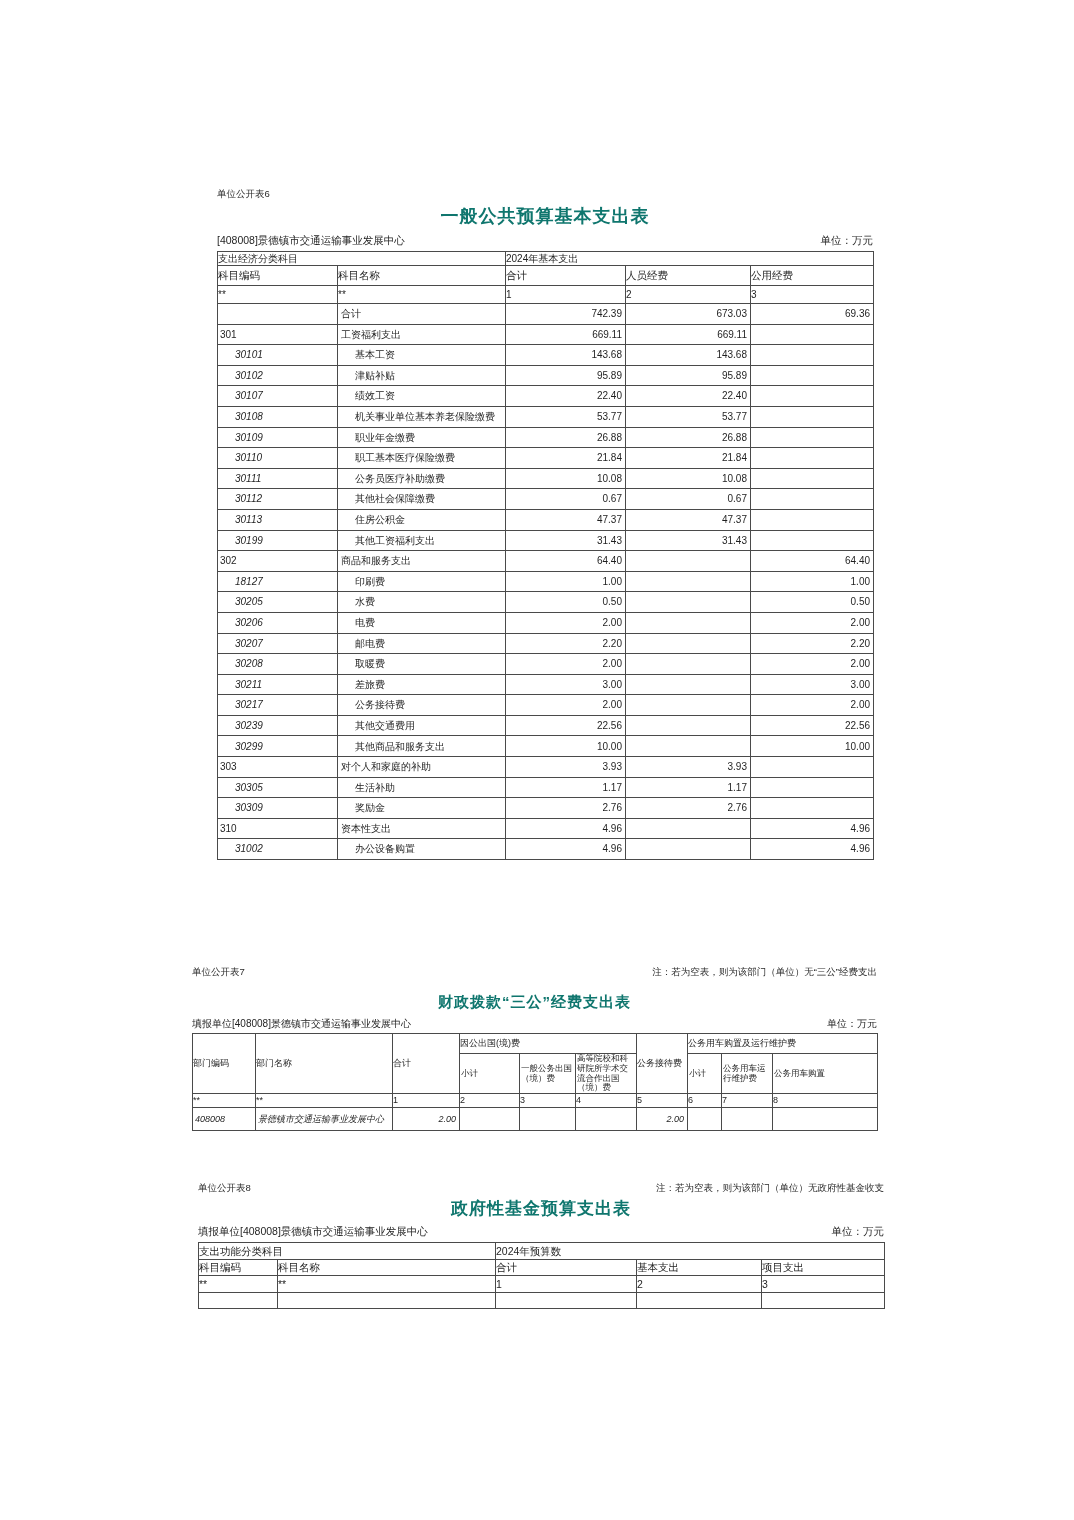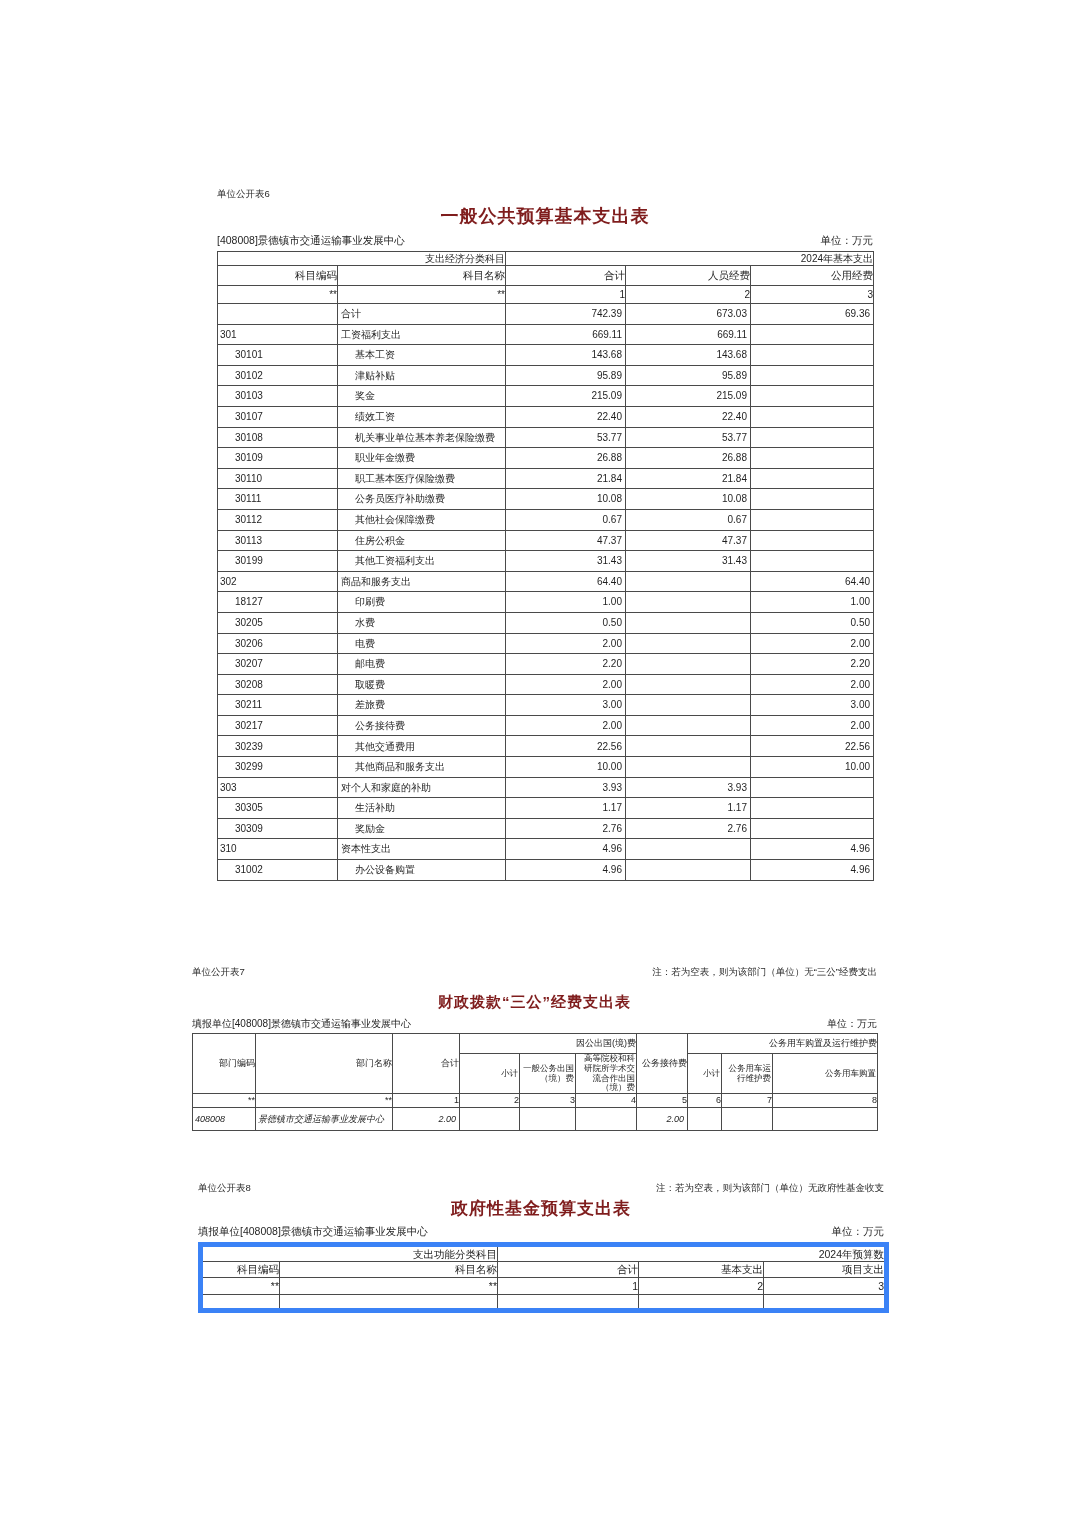--- a/index.html
+++ b/index.html
@@ -6,59 +6,59 @@
   html,body { background:#ffffff; }
   body {
     width:1074px; height:1520px; position:relative;
     font-family:"Liberation Sans", sans-serif;
     color:#1f1f1f;
   }
   .sec { position:absolute; }
   .sheet-label { font-size:9.5px; color:#2a2a2a; }
   .label-row { display:flex; justify-content:space-between; align-items:flex-end;gap:40px; }
   .note { font-size:9.5px; color:#2a2a2a; }
-  .title { text-align:center; font-weight:bold; color:#7f1d1d; letter-spacing:1px; }
+  .title { text-align:center; font-weight:bold; color:#0f766e; letter-spacing:1px; }
   .meta { display:flex; justify-content:space-between; align-items:flex-end; font-size:10.5px; }
   table { border-collapse:collapse; table-layout:fixed; width:100%; }
   td { border:1px solid #4a4a4a; overflow:hidden; vertical-align:middle;
        font-size:10px; line-height:1.15; }
-  .center { text-align:right; }
+  .center { text-align:left; }
   .num { text-align:right; padding-right:3px; }
 
   
   #sec1 { left:217px; top:188px; width:656px; }
   #sec1 .title { font-size:18px; margin-top:3px; }
   #sec1 .meta { margin-top:6px; margin-bottom:3px; }
   #t1 { border:1px solid #3a3a3a; }
   #t1 tr.h1 td { height:14px; font-size:10px; }
   #t1 tr.h2 td { height:20px; font-size:10.5px; }
   #t1 tr.h3 td { height:18px; }
   #t1 tbody td { height:20.6px; }
   #t1 .code { padding-left:2px; }
   #t1 .name { padding-left:3px; }
-  #t1 tr.lvl1 .code { padding-left:17px; }
+  #t1 tr.lvl1 .code { padding-left:17px;font-style:italic; }
   #t1 tr.lvl1 .name { padding-left:17px; }
 
   
   #sec2 { left:192px; top:966px; width:685px; }
   #sec2 .title { font-size:15px; margin-top:14px; }
   #sec2 .meta { margin-top:5px; margin-bottom:2px; font-size:10px; }
   #t2 { border:1px solid #3a3a3a; }
   #t2 td { font-size:9px; }
   #t2 tr.h1 td { height:20px; }
   #t2 tr.h2 td { height:31px; font-size:8.5px; padding:0 1px; }
   #t2 tr.h3 td { height:14px; }
   #t2 tr.data td { height:23px;font-style:italic; }
   #t2 .left { text-align:left; padding-left:2px; }
 
   
   #sec3 { left:198px; top:1182px; width:686px; }
   #sec3 .title { font-size:17px; margin-top:2px; }
   #sec3 .meta { margin-top:5px; margin-bottom:3px; }
-  #t3 { border:5px solid #3b82f6; }
+  #t3 { border:1px solid #3b82f6; }
   #t3 td { height:16.5px; font-size:10.5px; }
 </style>
 </head>
 <body>
 
 <div class="sec" id="sec1">
   <div class="sheet-label">单位公开表6</div>
   <div class="title">一般公共预算基本支出表</div>
   <div class="meta">
     <span>[408008]景德镇市交通运输事业发展中心</span>
@@ -113,27 +113,20 @@
         <td class="name">基本工资</td>
         <td class="num">143.68</td>
         <td class="num">143.68</td>
         <td class="num"></td>
       </tr>
         <tr class="lvl1">
         <td class="code">30102</td>
         <td class="name">津贴补贴</td>
         <td class="num">95.89</td>
         <td class="num">95.89</td>
-        <td class="num"></td>
-      </tr>
-        <tr class="lvl1">
-        <td class="code">30103</td>
-        <td class="name">奖金</td>
-        <td class="num">215.09</td>
-        <td class="num">215.09</td>
         <td class="num"></td>
       </tr>
         <tr class="lvl1">
         <td class="code">30107</td>
         <td class="name">绩效工资</td>
         <td class="num">22.40</td>
         <td class="num">22.40</td>
         <td class="num"></td>
       </tr>
         <tr class="lvl1">

